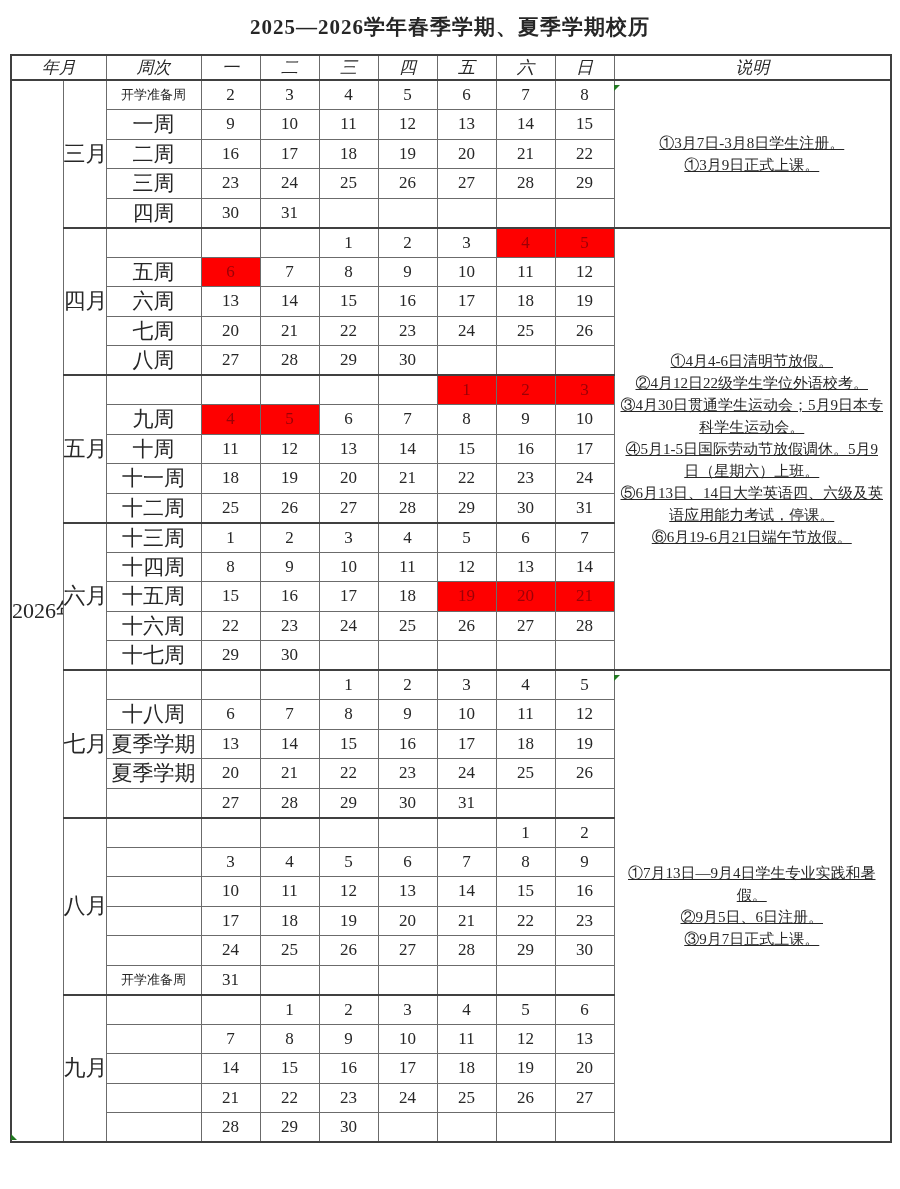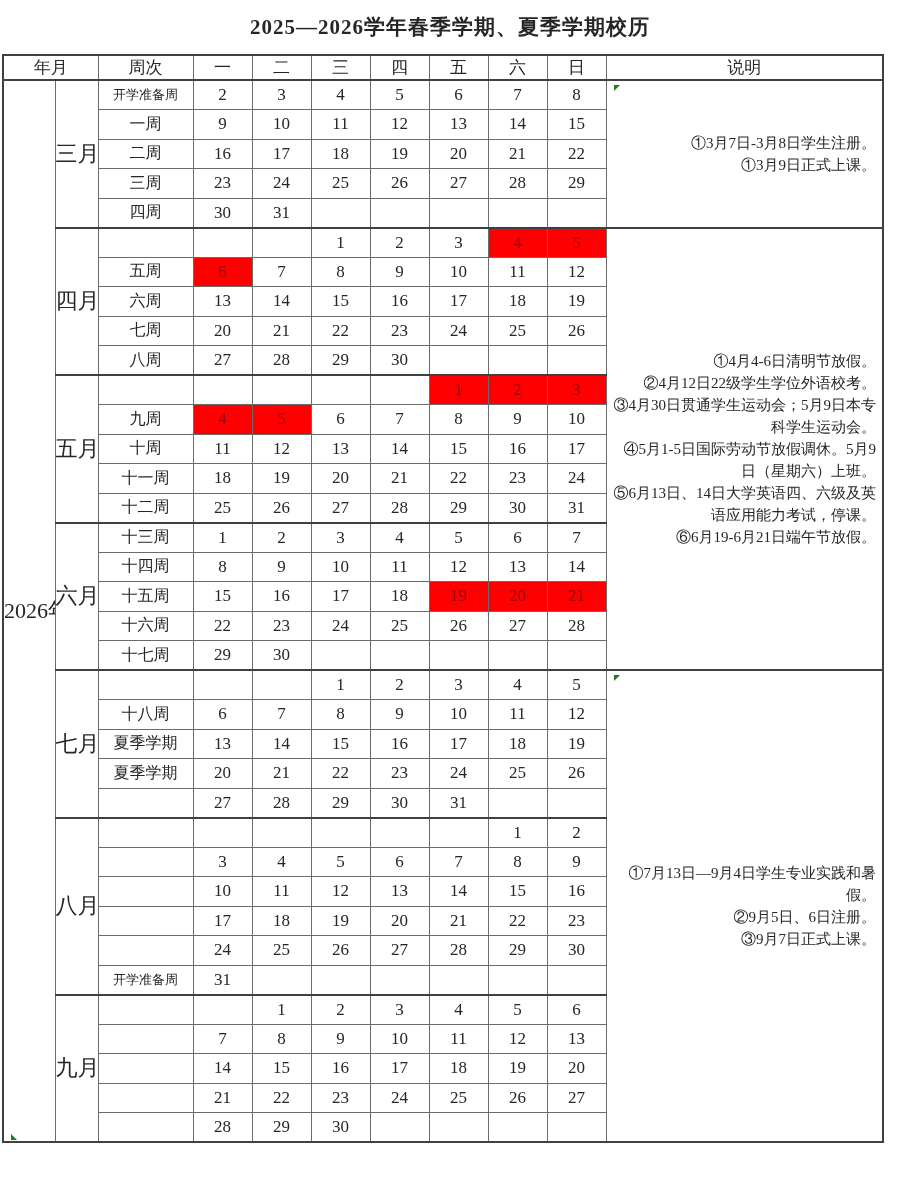--- a/index.html
+++ b/index.html
@@ -1,20 +1,20 @@
 <!DOCTYPE html>
 <html style="--holiday-bg: #FE0000; --holiday-text: #9C0006; --grid-thin: #6B6B6B; --grid-thick: #404040; --text: #262626; --flag: #217821;"><head>
 <meta charset="utf-8">
 <style>
   html,body { margin:0; padding:0; background:#ffffff; }
   .page {
     position:relative;
     width:900px; height:1189px;
     box-sizing:border-box;
-    padding:0 2px;
+    padding:0 10px;
     background:#ffffff;
     color:var(--text,#262626);
     font-family:"Liberation Serif","DejaVu Serif",serif;
     overflow:hidden;
   }
   .title {
     height:54px;
     display:flex; align-items:center; justify-content:center;
     font-size:21px; font-weight:bold;
     letter-spacing:1px;
@@ -27,37 +27,37 @@
   }
   .c-year{width:52px}.c-month{width:43px}.c-week{width:95px}
   .c-day{width:59px}.c-notes{width:277px}
   th, td {
     border:1px solid var(--grid-thin,#6b6b6b);
     padding:0;
     text-align:center;
     vertical-align:middle;
     overflow:hidden;
   }
-  thead tr { height:14px; }
+  thead tr { height:14px;font-style:italic; }
   thead th { font-weight:normal; font-size:17px; border-bottom:2px solid var(--grid-thick,#404040); }
   tbody tr { height:29.5px; }
   tbody tr.month-first > td { border-top:2px solid var(--grid-thick,#404040); }
   td.year, td.month { font-size:22px; white-space:nowrap; }
-  td.week { font-size:16px; white-space:nowrap; }
+  td.week { font-size:21px; white-space:nowrap; }
   td.week.small { font-size:13px;font-family:Liberation Serif, serif; }
   td.day { font-size:17px; }
   td.day.red { background:var(--holiday-bg,#fe0000); color:var(--holiday-text,#9c0006); }
   td.notes {
     text-align:left;
     vertical-align:middle;
     font-size:15px;
     line-height:22px;
     padding:2px 6px 2px 5px;
   }
-  td.notes .note-line { text-align:right; }
+  td.notes .note-line { text-align:center;text-decoration:underline; }
   .footer {
     margin:8px 0 0 52px;
     font-size:18px; font-weight:bold;
     letter-spacing:0.5px;
   }
   .flag { position:absolute; width:0; height:0; }
   .flag-tl { border-top:6px solid var(--flag,#217821); border-right:6px solid transparent; }
   .flag-bl { border-bottom:6px solid var(--flag,#217821); border-right:6px solid transparent; }
 </style>
 </head>

